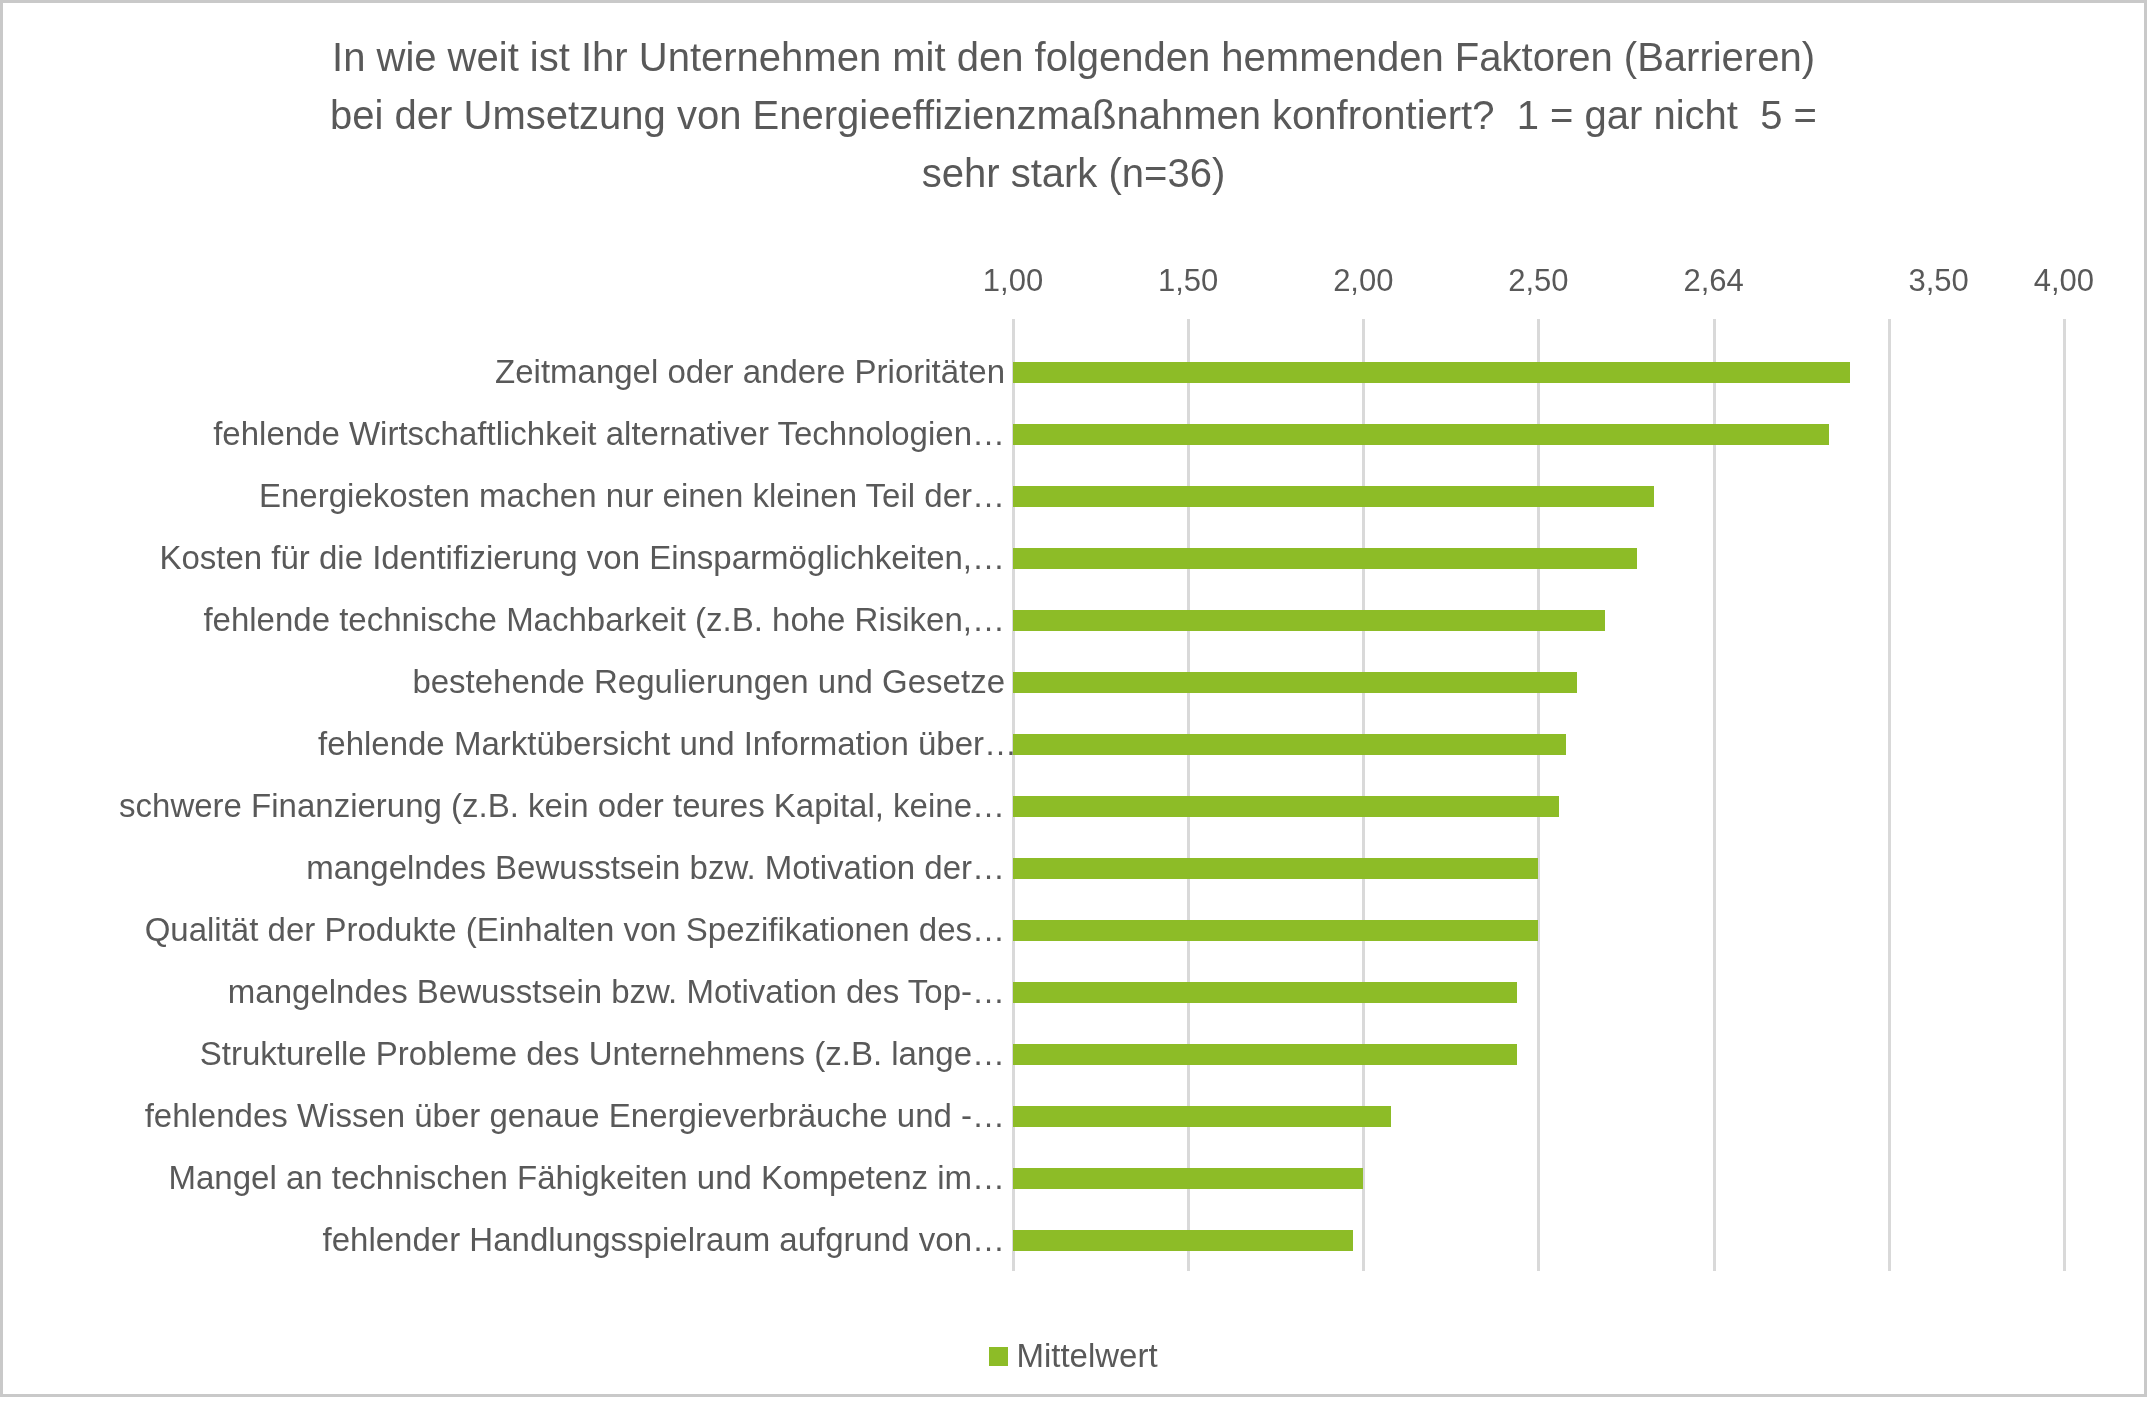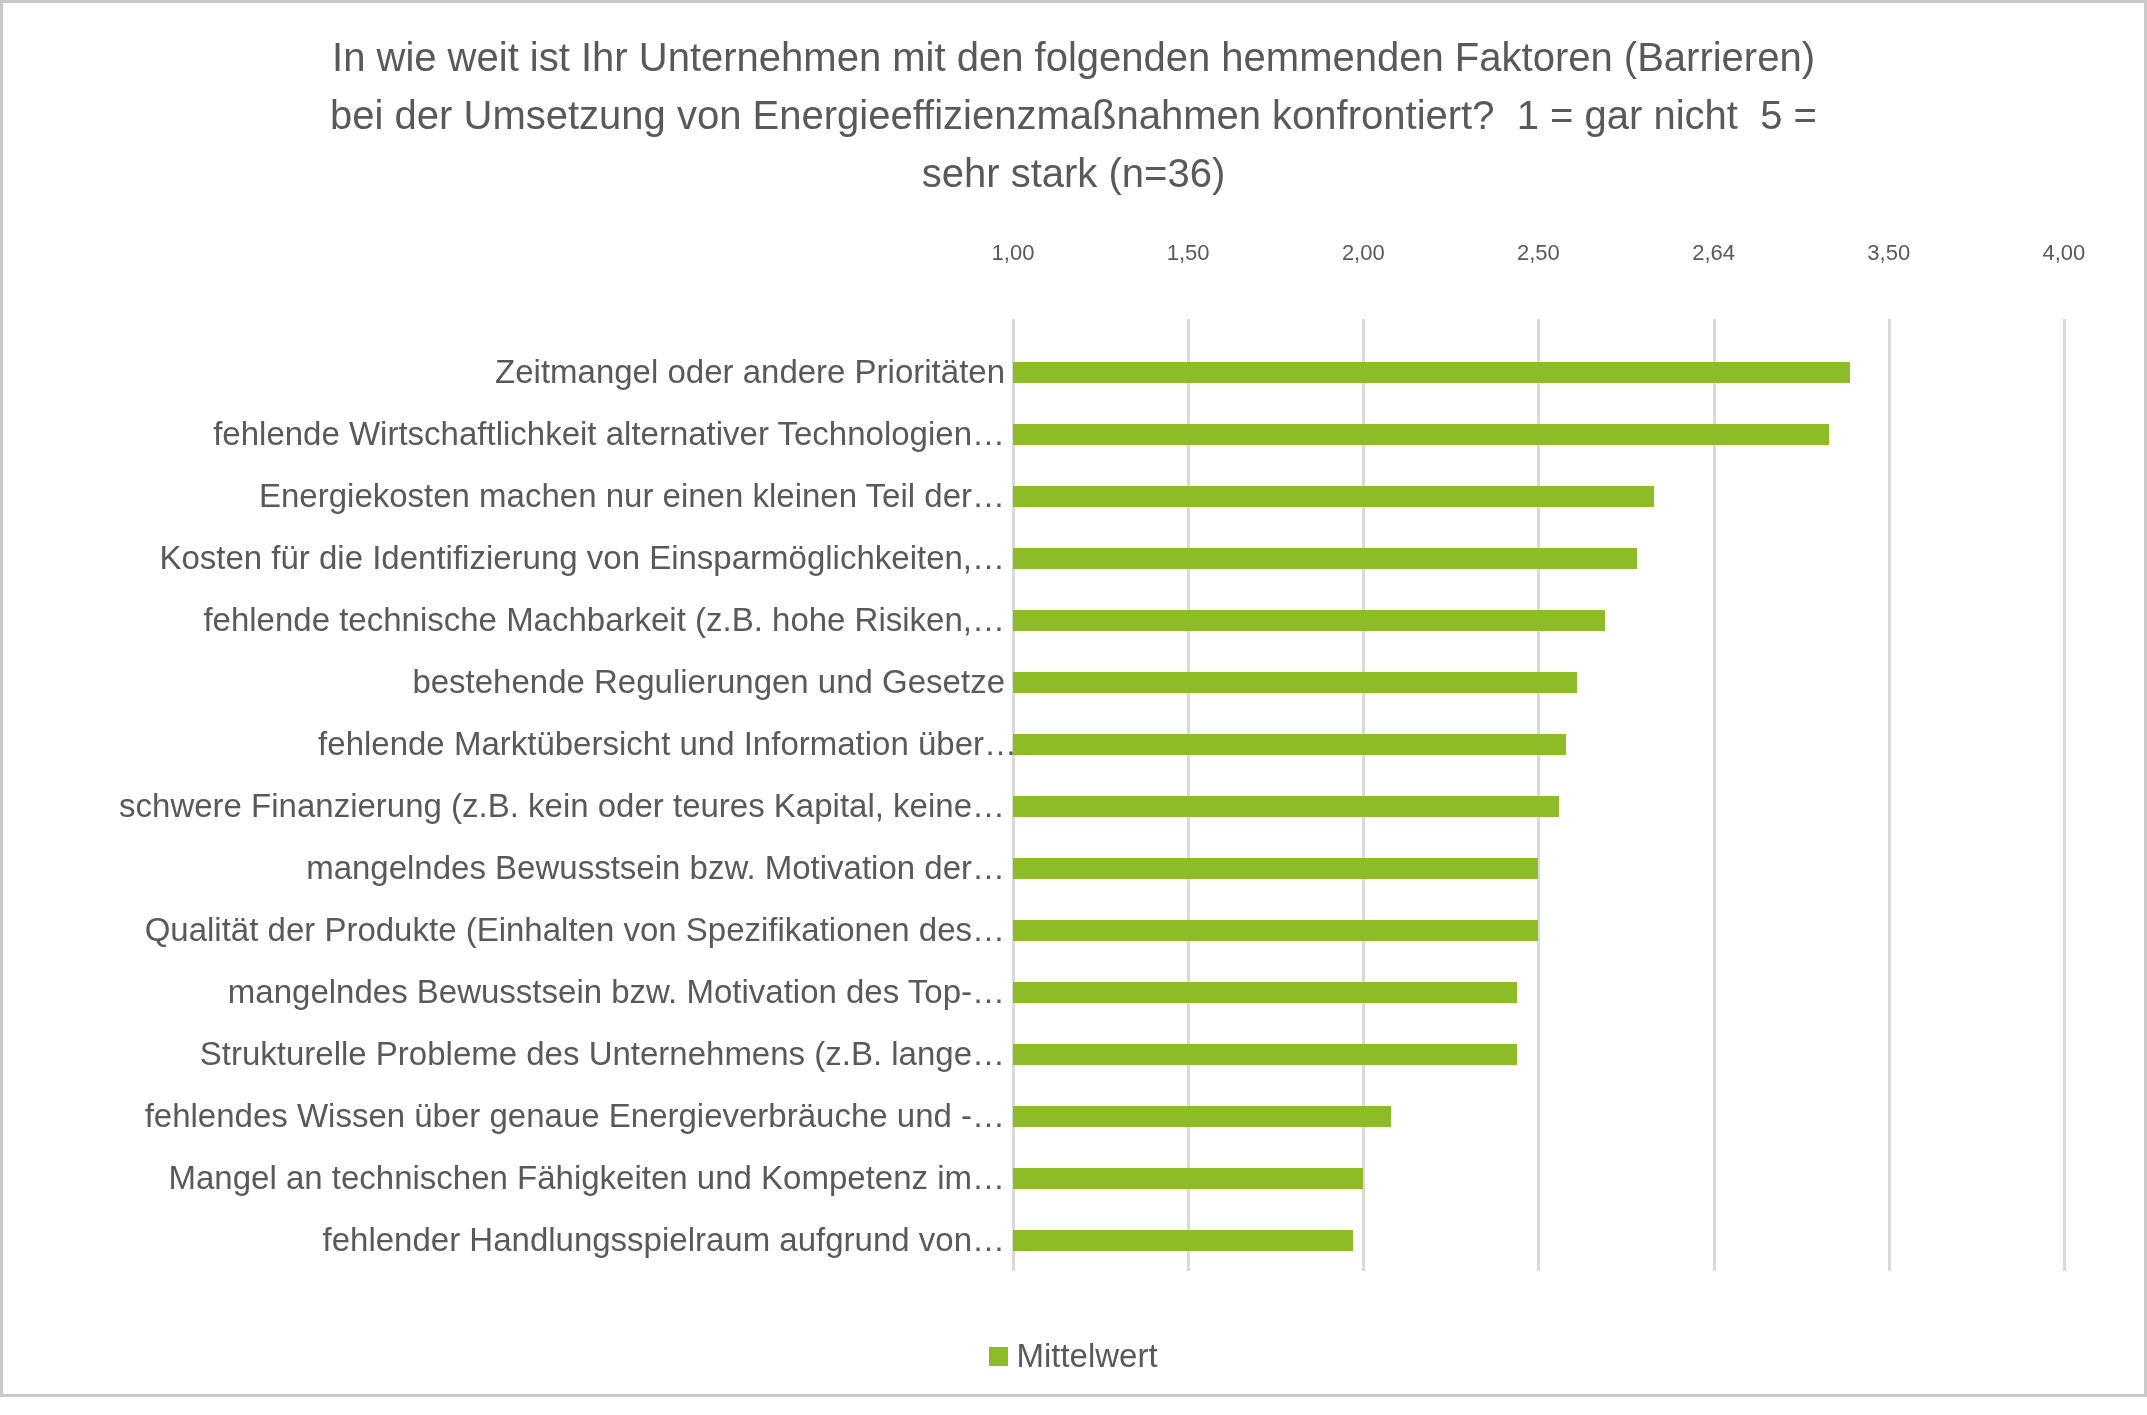--- a/index.html
+++ b/index.html
@@ -18,25 +18,25 @@
     position: absolute;
     top: 25px; left: 0; right: 0;
     text-align: center;
     font-size: 40px;
     line-height: 58px;
     color: var(--text, #595959);
   }
   .title-line { white-space: pre; }
   .tick-label {
     position: absolute;
-    top: 237px;
+    top: 260px;
     width: 160px;
     margin-left: -80px;
     text-align: center;
-    font-size: 22px;
+    font-size: 31px;
     white-space: pre;
     color: var(--text, #595959);
   }
   .tick-mark {
     position: absolute;
     top: 316px;
     width: 3px;
     height: 22px;
     background: var(--grid, #d9d9d9);
   }
@@ -99,21 +99,21 @@
       <div class="gridline" style="left: 1184.15px;"></div>
       <div class="tick-label" style="left: 1360.3px;">2,00</div>
       <div class="tick-mark" style="left: 1359.3px;"></div>
       <div class="gridline" style="left: 1359.3px;"></div>
       <div class="tick-label" style="left: 1535.45px;">2,50</div>
       <div class="tick-mark" style="left: 1534.45px;"></div>
       <div class="gridline" style="left: 1534.45px;"></div>
       <div class="tick-label" style="left: 1710.6px;">2,64</div>
       <div class="tick-mark" style="left: 1709.6px;"></div>
       <div class="gridline" style="left: 1709.6px;"></div>
-      <div class="tick-label" style="left: 1885.75px;">3,50</div>
+      <div class="tick-label" style="left: 1885.75px; text-align: right;">3,50</div>
       <div class="tick-mark" style="left: 1884.75px;"></div>
       <div class="gridline" style="left: 1884.75px;"></div>
       <div class="tick-label" style="left: 2060.9px;">4,00</div>
       <div class="tick-mark" style="left: 2059.9px;"></div>
       <div class="gridline" style="left: 2059.9px;"></div>
     </div>
   <div id="plot">
       <div class="cat-label" style="top: 338px;">Zeitmangel oder andere Prioritäten</div>
       <div class="bar" style="top: 358.5px; width: 837.217px;"></div>
       <div class="cat-label" style="top: 400px;">fehlende Wirtschaftlichkeit alternativer Technologien…</div>

